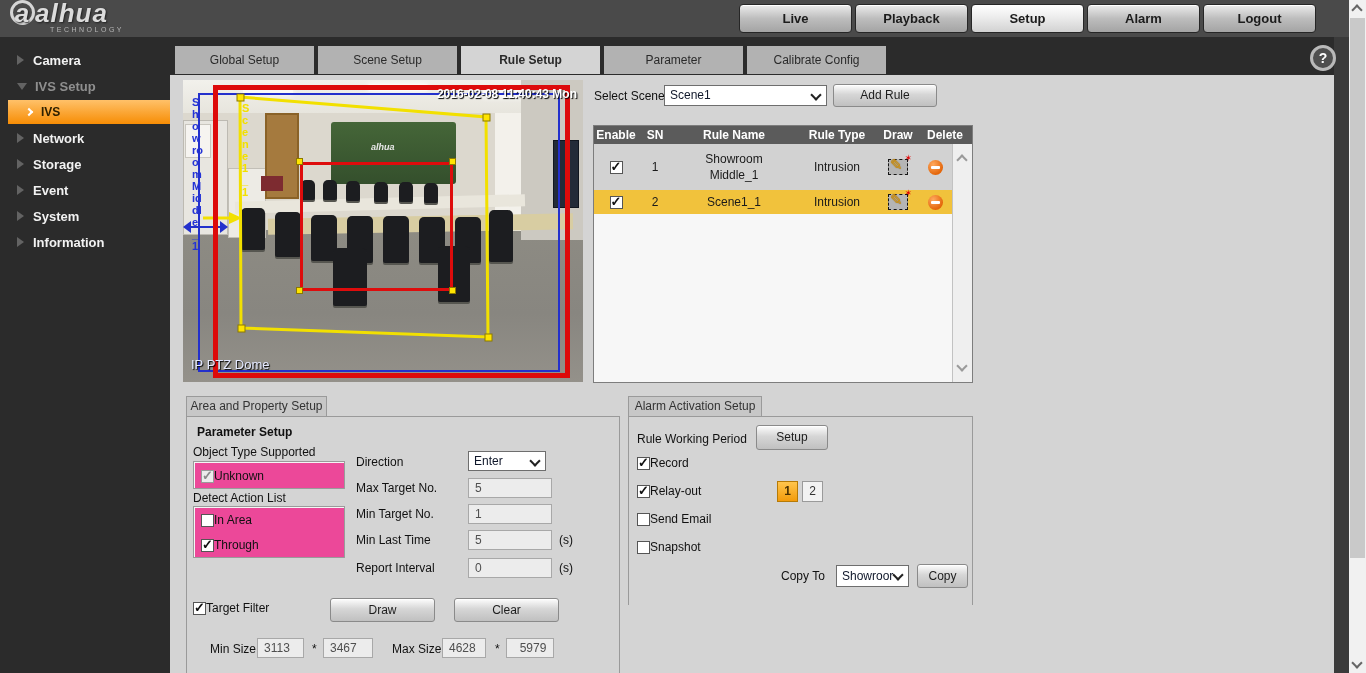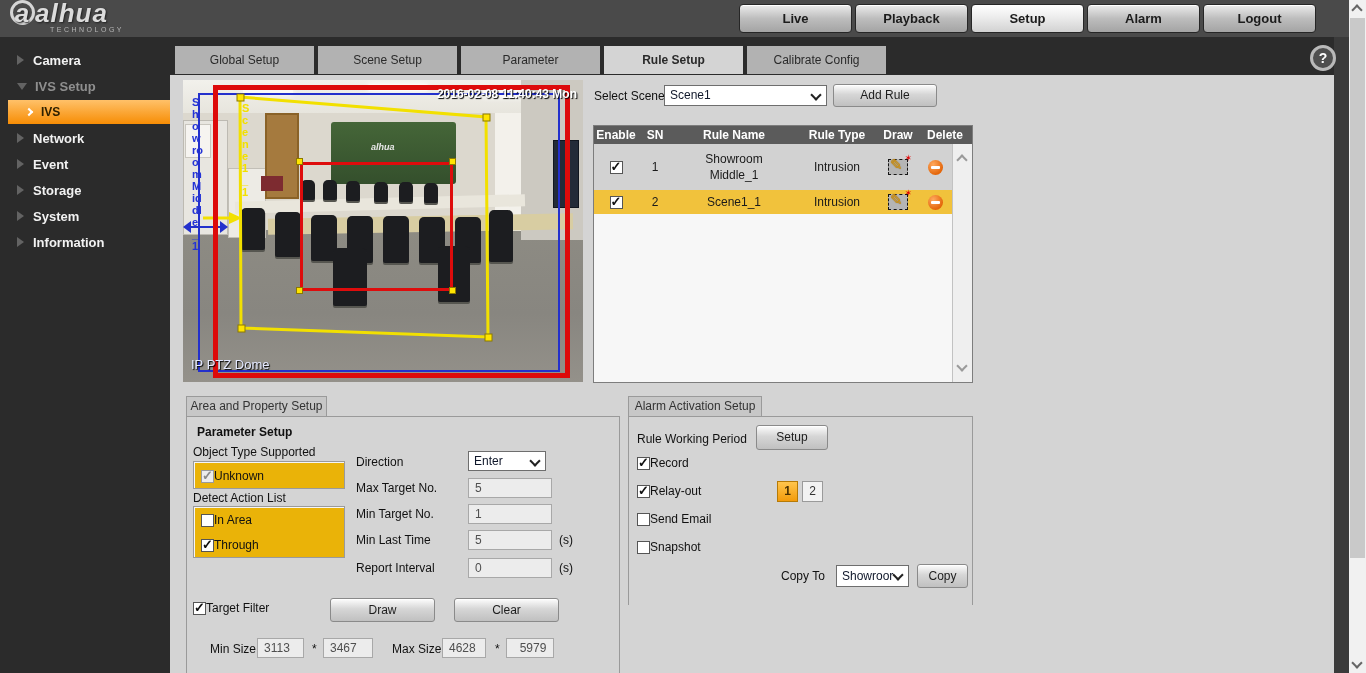--- a/index.html
+++ b/index.html
@@ -108,21 +108,21 @@
   .chk.on::after { content:"✓"; position:absolute; left:0px; top:-3px; font-size:13px; font-weight:bold; color:#101010; }
   .chk.dis { background:#ececec; border-color:#9a9a9a; }
   .chk.dis.on::after { color:#8a8a8a; }
 
   
   .sec-tab { position:absolute; height:20px; background:#c7c7c7; border:1px solid #9a9a9a; border-bottom:none;
              font-size:12px; color:#333; text-align:center; line-height:19px; }
   .panel { position:absolute; top:341px; border:1px solid #9a9a9a; border-bottom:none; background:#d4d4d4; }
   .p-abs { position:absolute; }
   .bold12 { font-size:12px; font-weight:bold; color:#111; }
-  .group-box { position:absolute; background:#eab308; border:1px solid #9a9a9a; box-shadow:inset 1px 1px 0 #f5f5f5; }
+  .group-box { position:absolute; background:#ec4899; border:1px solid #9a9a9a; box-shadow:inset 1px 1px 0 #f5f5f5; }
   .g-row { display:flex; align-items:center; position:absolute; }
   .dis-input { background:#ececec; border:1px solid #a8a8a8; color:#4f4f4f; font-size:12px;
                padding-left:6px; line-height:18px; overflow:hidden; }
 
   
   .draw-ico { width:20px; height:16px; background:#b5b5b5; border:1px dashed #151515; position:relative;
               display:inline-block; cursor:pointer; }
   .pencil { position:absolute; left:1px; top:-4px; font-size:15px; color:#dc9a10; text-shadow:0 0 1px #7a5200; }
   .star { position:absolute; right:-5px; top:-7px; color:#e00000; font-size:9px; }
   .del-ico { width:15px; height:15px; border-radius:50%; display:inline-block; position:relative; cursor:pointer;
@@ -171,42 +171,42 @@
   <div class="side-sub on">
       <span class="chev-r"></span>
       <span>IVS</span>
     </div>
   <div class="side-item">
       <span class="tri-r"></span>
       <span>Network</span>
     </div>
   <div class="side-item">
       <span class="tri-r"></span>
+      <span>Storage</span>
+    </div>
+  <div class="side-item">
+      <span class="tri-r"></span>
       <span>Event</span>
-    </div>
-  <div class="side-item">
-      <span class="tri-r"></span>
-      <span>Storage</span>
     </div>
   <div class="side-item">
       <span class="tri-r"></span>
       <span>System</span>
     </div>
   <div class="side-item">
       <span class="tri-r"></span>
       <span>Information</span>
     </div>
 </div>
 
 <div class="midband"></div>
 <div class="tabs">
   <div class="tab">Global Setup</div>
   <div class="tab">Scene Setup</div>
+  <div class="tab on">Rule Setup</div>
   <div class="tab">Parameter</div>
-  <div class="tab on">Rule Setup</div>
   <div class="tab">Calibrate Config</div>
 </div>
 <div class="help">?</div>
 
 <div class="content">
 
   <div class="video">
     <div class="v-ceiling"></div>
     <div class="v-wall"></div>
     <div class="v-floor"></div>

